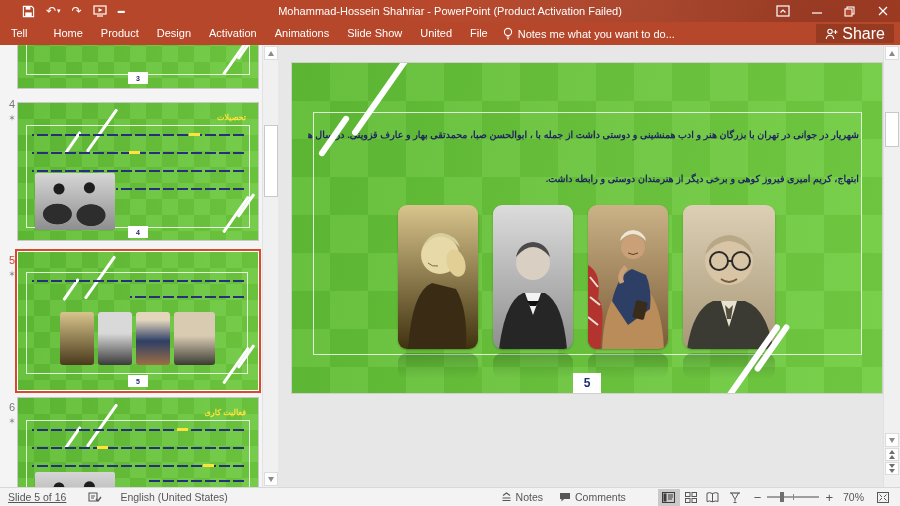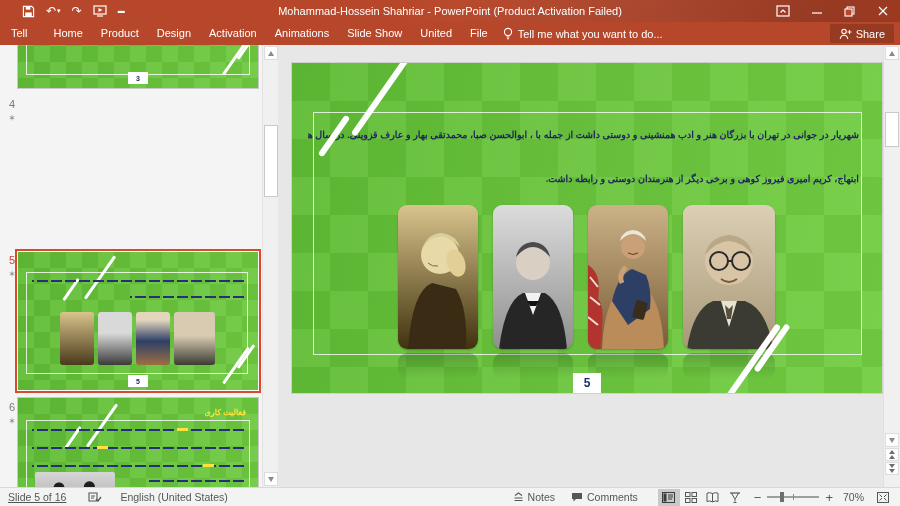--- a/index.html
+++ b/index.html
@@ -17,21 +17,21 @@
     color:#fff;font-size:11px;line-height:22px;}
   .winctrl{position:absolute;top:0;height:22px;display:flex;align-items:center;justify-content:center;width:30px;color:#fff;}
   .wc-ribbon{right:102px;}.wc-min{right:68px;}.wc-restore{right:36px;}.wc-close{right:2px;}
 
   
   .menubar{position:absolute;left:0;top:22px;width:900px;height:23px;background:#b7472a;
     display:flex;align-items:center;}
   .rtab{color:#fff;font-size:11px;padding:0 9px;line-height:23px;white-space:nowrap;}
   .tellme{display:flex;align-items:center;gap:5px;color:#fff;font-size:11px;margin-left:6px;}
   .share-btn{position:absolute;right:6px;top:24px;height:19px;display:flex;align-items:center;gap:4px;
-    background:rgba(0,0,0,.18);color:#fff;font-size:11px;padding:0 9px;border-radius:1px;}
+    background:rgba(0,0,0,.18);color:#fff;font-size:16px;padding:0 9px;border-radius:1px;}
 
   
   .content{position:absolute;left:0;top:45px;width:900px;height:442px;}
 
   
   .thumb-panel{position:absolute;left:0;top:0;width:262px;height:442px;background:#f4f4f4;overflow:hidden;}
   .side-label{position:absolute;left:5px;width:14px;text-align:center;color:#7a7a7a;font-size:11px;}
   .side-label.sel{color:#cb4335;}
   .side-star{position:absolute;left:5px;width:14px;text-align:center;color:#8f8f8f;font-size:9px;}
 
@@ -160,21 +160,21 @@
     <span class="rtab">Activation</span>
     <span class="rtab">Animations</span>
     <span class="rtab">Slide Show</span>
     <span class="rtab">United</span>
     <span class="rtab">File</span>
     <span class="tellme">
       <svg width="10" height="13" viewBox="0 0 10 13">
           <circle cx="5" cy="5" r="3.6" fill="none" stroke="#fff" stroke-width="1.1"></circle>
           <path d="M3.6 10h2.8M4 11.8h2" stroke="#fff" stroke-width="1.1"></path>
         </svg>
-      <span>Tell me what you want to do...</span>
+      <span>Notes me what you want to do...</span>
     </span>
   </div>
   <div class="share-btn">
     <svg width="13" height="12" viewBox="0 0 13 12">
         <circle cx="5" cy="3.4" r="2.2" fill="none" stroke="#fff" stroke-width="1.1"></circle>
         <path d="M1.2 11c.4-2.6 2-3.8 3.8-3.8S8.4 8.4 8.8 11" fill="none" stroke="#fff" stroke-width="1.1"></path>
         <path d="M10.5 2v4M8.5 4h4" stroke="#fff" stroke-width="1.1"></path>
       </svg>
     <span>Share</span>
   </div>
@@ -189,20 +189,39 @@
         <div class="diag" style="left:196px;top:105px;width:44px;height:3px;"></div>
         <div class="diag" style="left:214px;top:96px;width:28px;height:3px;"></div>
         <div class="ttab" style="left:110px;bottom:4px;width:20px;height:12px;">
             <span>3</span>
           </div>
       </div>
 
       <div class="side-label" style="top:53px;">4</div>
       <div class="side-star" style="top:68px;">✶</div>
 
+      <div class="thumb" style="top:58px;height:137px;">
+        <div class="checker"></div>
+        <div class="diag" style="left:58px;top:26px;width:52px;height:3px;"></div>
+        <div class="diag" style="left:42px;top:38px;width:26px;height:3px;"></div>
+        <div class="tframe" style="left:8px;top:22px;right:8px;bottom:12px;"></div>
+        <div class="ttitle" style="top:10px;">تحصیلات</div>
+        <div class="tline" style="left:14px;right:14px;top:31px;"></div>
+        <div class="tchip" style="right:58px;top:30px;"></div>
+        <div class="tline" style="left:14px;right:14px;top:49px;"></div>
+        <div class="tchip" style="right:118px;top:48px;"></div>
+        <div class="tline" style="left:14px;right:14px;top:67px;"></div>
+        <div class="tline" style="left:98px;right:14px;top:85px;"></div>
+        <div class="bw-photo" style="left:17px;top:70px;width:80px;height:57px;"></div>
+        <div class="diag" style="left:196px;top:110px;width:44px;height:3px;"></div>
+        <div class="diag" style="left:214px;top:101px;width:28px;height:3px;"></div>
+        <div class="ttab" style="left:110px;bottom:2px;width:20px;height:12px;">
+            <span>4</span>
+          </div>
+      </div>
 
       <div class="side-label sel" style="top:209px;">5</div>
       <div class="side-star" style="top:224px;">✶</div>
 
       <div class="thumb-sel-box" style="top:204px;height:144px;"></div>
       <div class="thumb" style="top:207px;height:138px;">
         <div class="checker"></div>
         <div class="diag" style="left:56px;top:24px;width:52px;height:3px;"></div>
         <div class="diag" style="left:40px;top:36px;width:26px;height:3px;"></div>
         <div class="tframe" style="left:8px;top:20px;right:10px;bottom:16px;"></div>
@@ -386,21 +405,21 @@
 
     <span style="flex:1;"></span>
 
     <span class="sb-item" style="margin-right:16px;">
       <svg width="11" height="11" viewBox="0 0 11 11">
           <path d="M2 3.5L5.5 1 9 3.5" fill="none" stroke="#565656" stroke-width="1.1"></path>
           <path d="M1.5 6h8M1.5 8.5h8" stroke="#565656" stroke-width="1.1"></path>
         </svg>
       <span>Notes</span>
     </span>
-    <span class="sb-item" style="margin-right:20px;">
+    <span class="sb-item" style="margin-right:32px;">
       <svg width="12" height="11" viewBox="0 0 12 11">
           <path d="M1 1h10v6H5L2.5 9.5V7H1z" fill="#565656"></path>
         </svg>
       <span>Comments</span>
     </span>
 
     <span class="viewbtn active">
       <svg width="13" height="11" viewBox="0 0 13 11">
           <rect x="0.5" y="0.5" width="12" height="10" fill="none" stroke="#3c3c3c"></rect>
           <rect x="1.5" y="1.5" width="3" height="8" fill="#3c3c3c"></rect>

